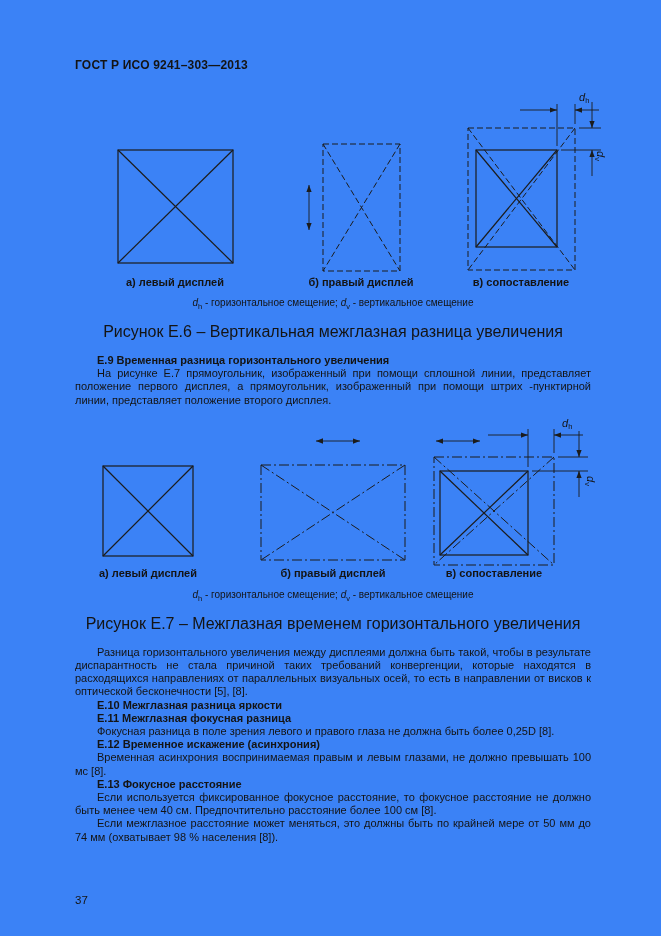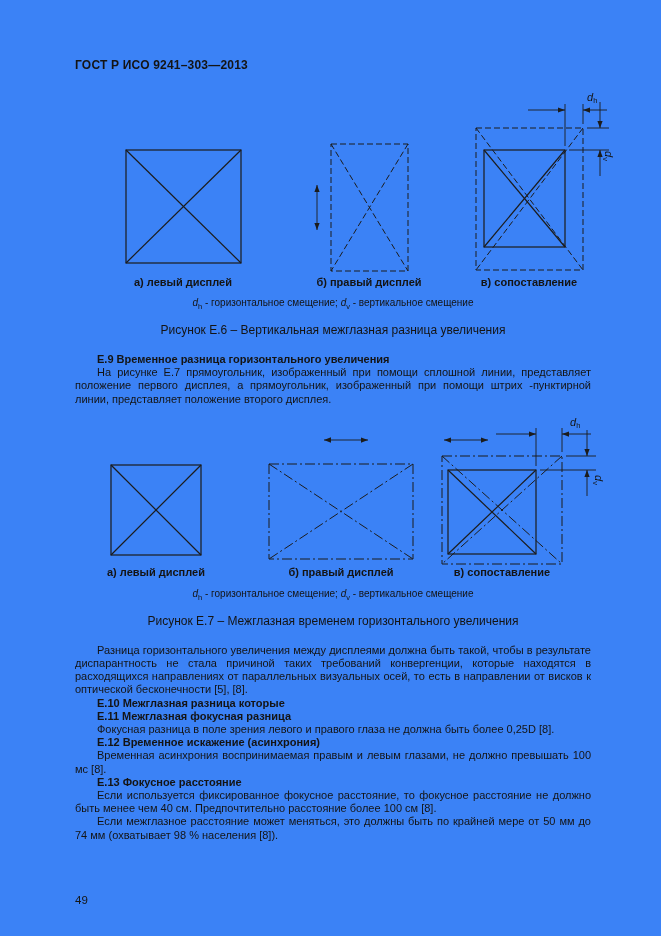--- a/index.html
+++ b/index.html
@@ -5,38 +5,38 @@
   * { box-sizing: border-box; }
   html, body { margin: 0; padding: 0; background: #ffffff; }
   .page {
     width: 661px; height: 936px; margin: 0 auto; background: #3b82f6;
     position: relative; overflow: hidden; color: #141414;
     font-family: "Liberation Sans", sans-serif;
   }
   .content { padding: 58px 70px 0 75px; }
   .doc-header { font-size: 12px; font-weight: bold; letter-spacing: 0.2px; }
 
-  figure { margin: 16px; }
+  figure { margin: 8px; }
   .fig6 { margin-top: 18px; }
   .fig7 { margin-top: 10px; }
   svg.diagram { display: block; overflow: visible; }
   svg text { font-family: "Liberation Sans", sans-serif; fill: #141414; }
   .diag-label { font-size: 11px; font-weight: bold; }
   .dim-d { font-size: 11px; font-style: italic; }
   .dim-sub { font-size: 7.5px; }
 
   .s  { stroke: #1c1c1c; stroke-width: 1.2; fill: none; }
   .d6 { stroke: #1c1c1c; stroke-width: 1;   fill: none; stroke-dasharray: 6 3; }
   .d7 { stroke: #1c1c1c; stroke-width: 1;   fill: none; stroke-dasharray: 10 3 2 3; }
   .thin { stroke: #1c1c1c; stroke-width: 0.9; fill: none; }
 
   .legend { text-align: center; font-size: 10px; margin-top: 2px; }
   .legend .it { font-style: italic; }
   .legend sub { font-size: 7.5px; }
-  .caption { text-align: center; font-size: 12px; margin-top: 12px; }
+  .caption { text-align: center; font-size: 16px; margin-top: 12px; }
 
   .text-block { margin-top: 13px; }
   .text-block p, .text-block h3 {
     margin: 0; font-size: 11px; line-height: 13.2px;
     text-align: justify; text-indent: 22px;
   }
   .text-block h3 { font-weight: bold; text-align: left; }
   .page-number { position: absolute; left: 75px; bottom: 30px; font-size: 11.5px; }
 </style>
 </head>
@@ -92,21 +92,21 @@
         <text class="diag-label" x="92" y="196" text-anchor="middle">а) левый дисплей</text>
         <text class="diag-label" x="278" y="196" text-anchor="middle">б) правый дисплей</text>
         <text class="diag-label" x="438" y="196" text-anchor="middle">в) сопоставление</text>
       </svg>
 
       <div class="legend"><span class="it">d</span><sub>h</sub><span> - горизонтальное смещение; </span><span class="it">d</span><sub>v</sub><span> - вертикальное смещение</span></div>
       <figcaption class="caption">Рисунок Е.6 – Вертикальная межглазная разница увеличения</figcaption>
     </figure>
 
     <div class="text-block">
-      <h3>Е.9 Временное разница горизонтального увеличения</h3>
+      <h3>Е.9 Временная разница горизонтального увеличения</h3>
       <p>На рисунке Е.7 прямоугольник, изображенный при помощи сплошной линии, представляет положение первого дисплея, а прямоугольник, изображенный при помощи штрих -пунктирной линии, представляет положение второго дисплея.</p>
     </div>
 
     <figure class="fig7">
       <svg class="diagram" width="525" height="170" viewBox="0 0 525 170">
         <defs>
           <marker id="a7" markerWidth="9" markerHeight="8" refX="8" refY="3.5" orient="auto-start-reverse">
             <path d="M0,0.5 L8,3.5 L0,6.5 Z" fill="#1c1c1c"></path>
           </marker>
         </defs>
@@ -151,26 +151,26 @@
         <text class="diag-label" x="250" y="160" text-anchor="middle">б) правый дисплей</text>
         <text class="diag-label" x="411" y="160" text-anchor="middle">в) сопоставление</text>
       </svg>
 
       <div class="legend"><span class="it">d</span><sub>h</sub><span> - горизонтальное смещение; </span><span class="it">d</span><sub>v</sub><span> - вертикальное смещение</span></div>
       <figcaption class="caption">Рисунок Е.7 – Межглазная временем горизонтального увеличения</figcaption>
     </figure>
 
     <div class="text-block">
       <p>Разница горизонтального увеличения между дисплеями должна быть такой, чтобы в результате диспарантность не стала причиной таких требований конвергенции, которые находятся в расходящихся направлениях от параллельных визуальных осей, то есть в направлении от висков к оптической бесконечности [5], [8].</p>
-      <h3>Е.10 Межглазная разница которые</h3>
+      <h3>Е.10 Межглазная разница яркости</h3>
       <h3>Е.11 Межглазная фокусная разница</h3>
       <p>Фокусная разница в поле зрения левого и правого глаза не должна быть более 0,25D [8].</p>
       <h3>Е.12 Временное искажение (асинхрония)</h3>
       <p>Временная асинхрония воспринимаемая правым и левым глазами, не должно превышать 100 мс [8].</p>
       <h3>Е.13 Фокусное расстояние</h3>
       <p>Если используется фиксированное фокусное расстояние, то фокусное расстояние не должно быть менее чем 40 см. Предпочтительно расстояние более  100 см [8].</p>
       <p>Если межглазное расстояние может меняться, это должны быть по крайней мере от 50 мм до 74 мм (охватывает 98 % населения [8]).</p>
     </div>
 
   </div>
 
-  <div class="page-number">49</div>
+  <div class="page-number">37</div>
 </div>
 
 </body></html>

